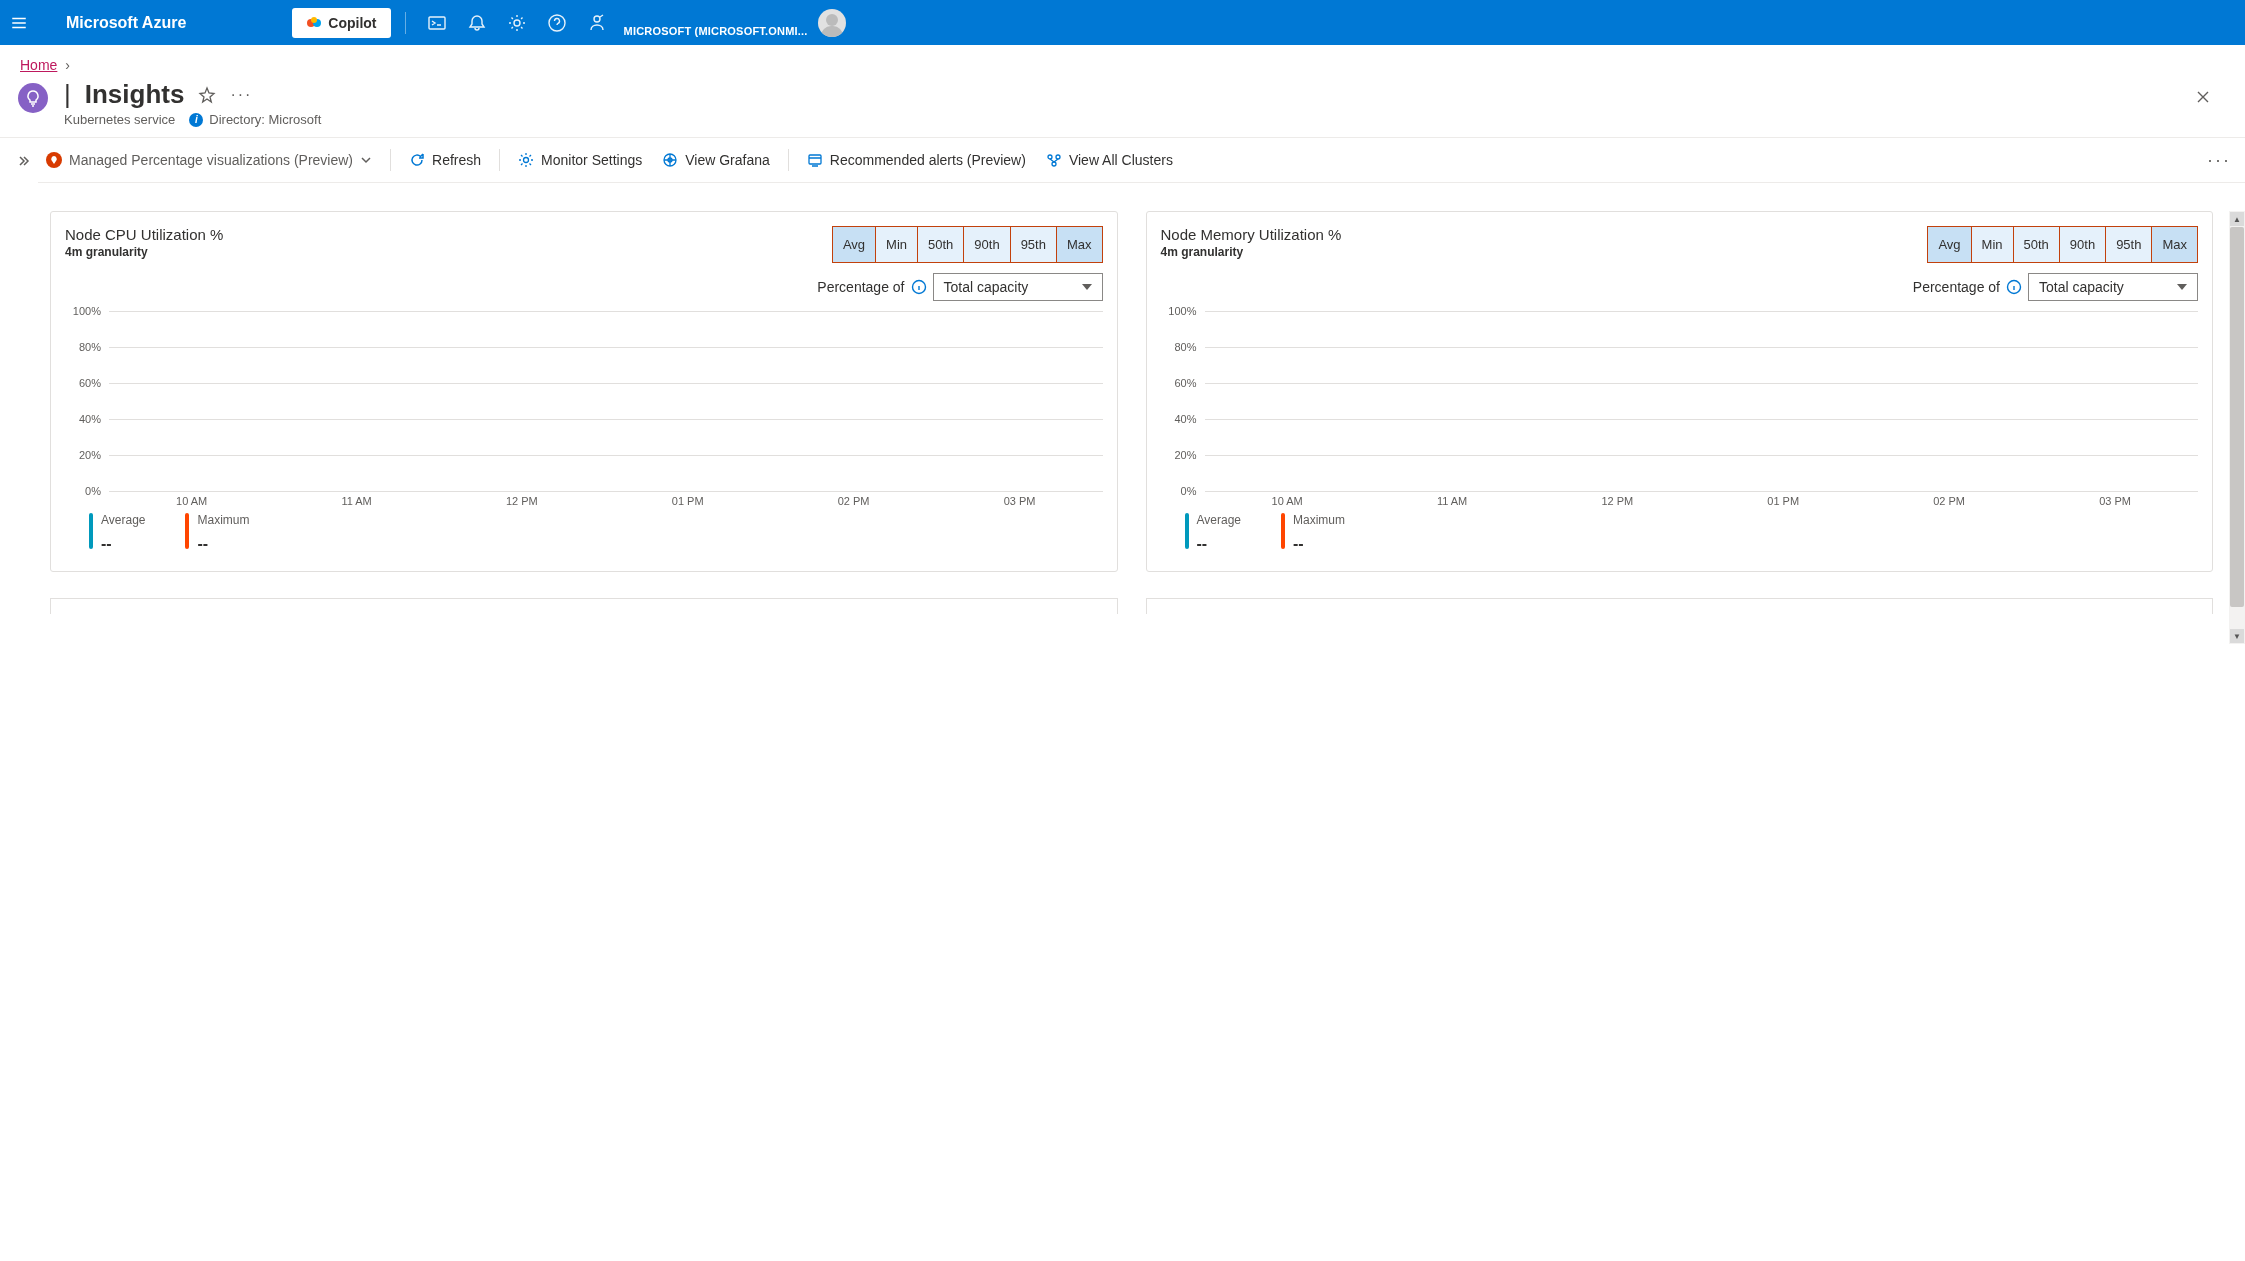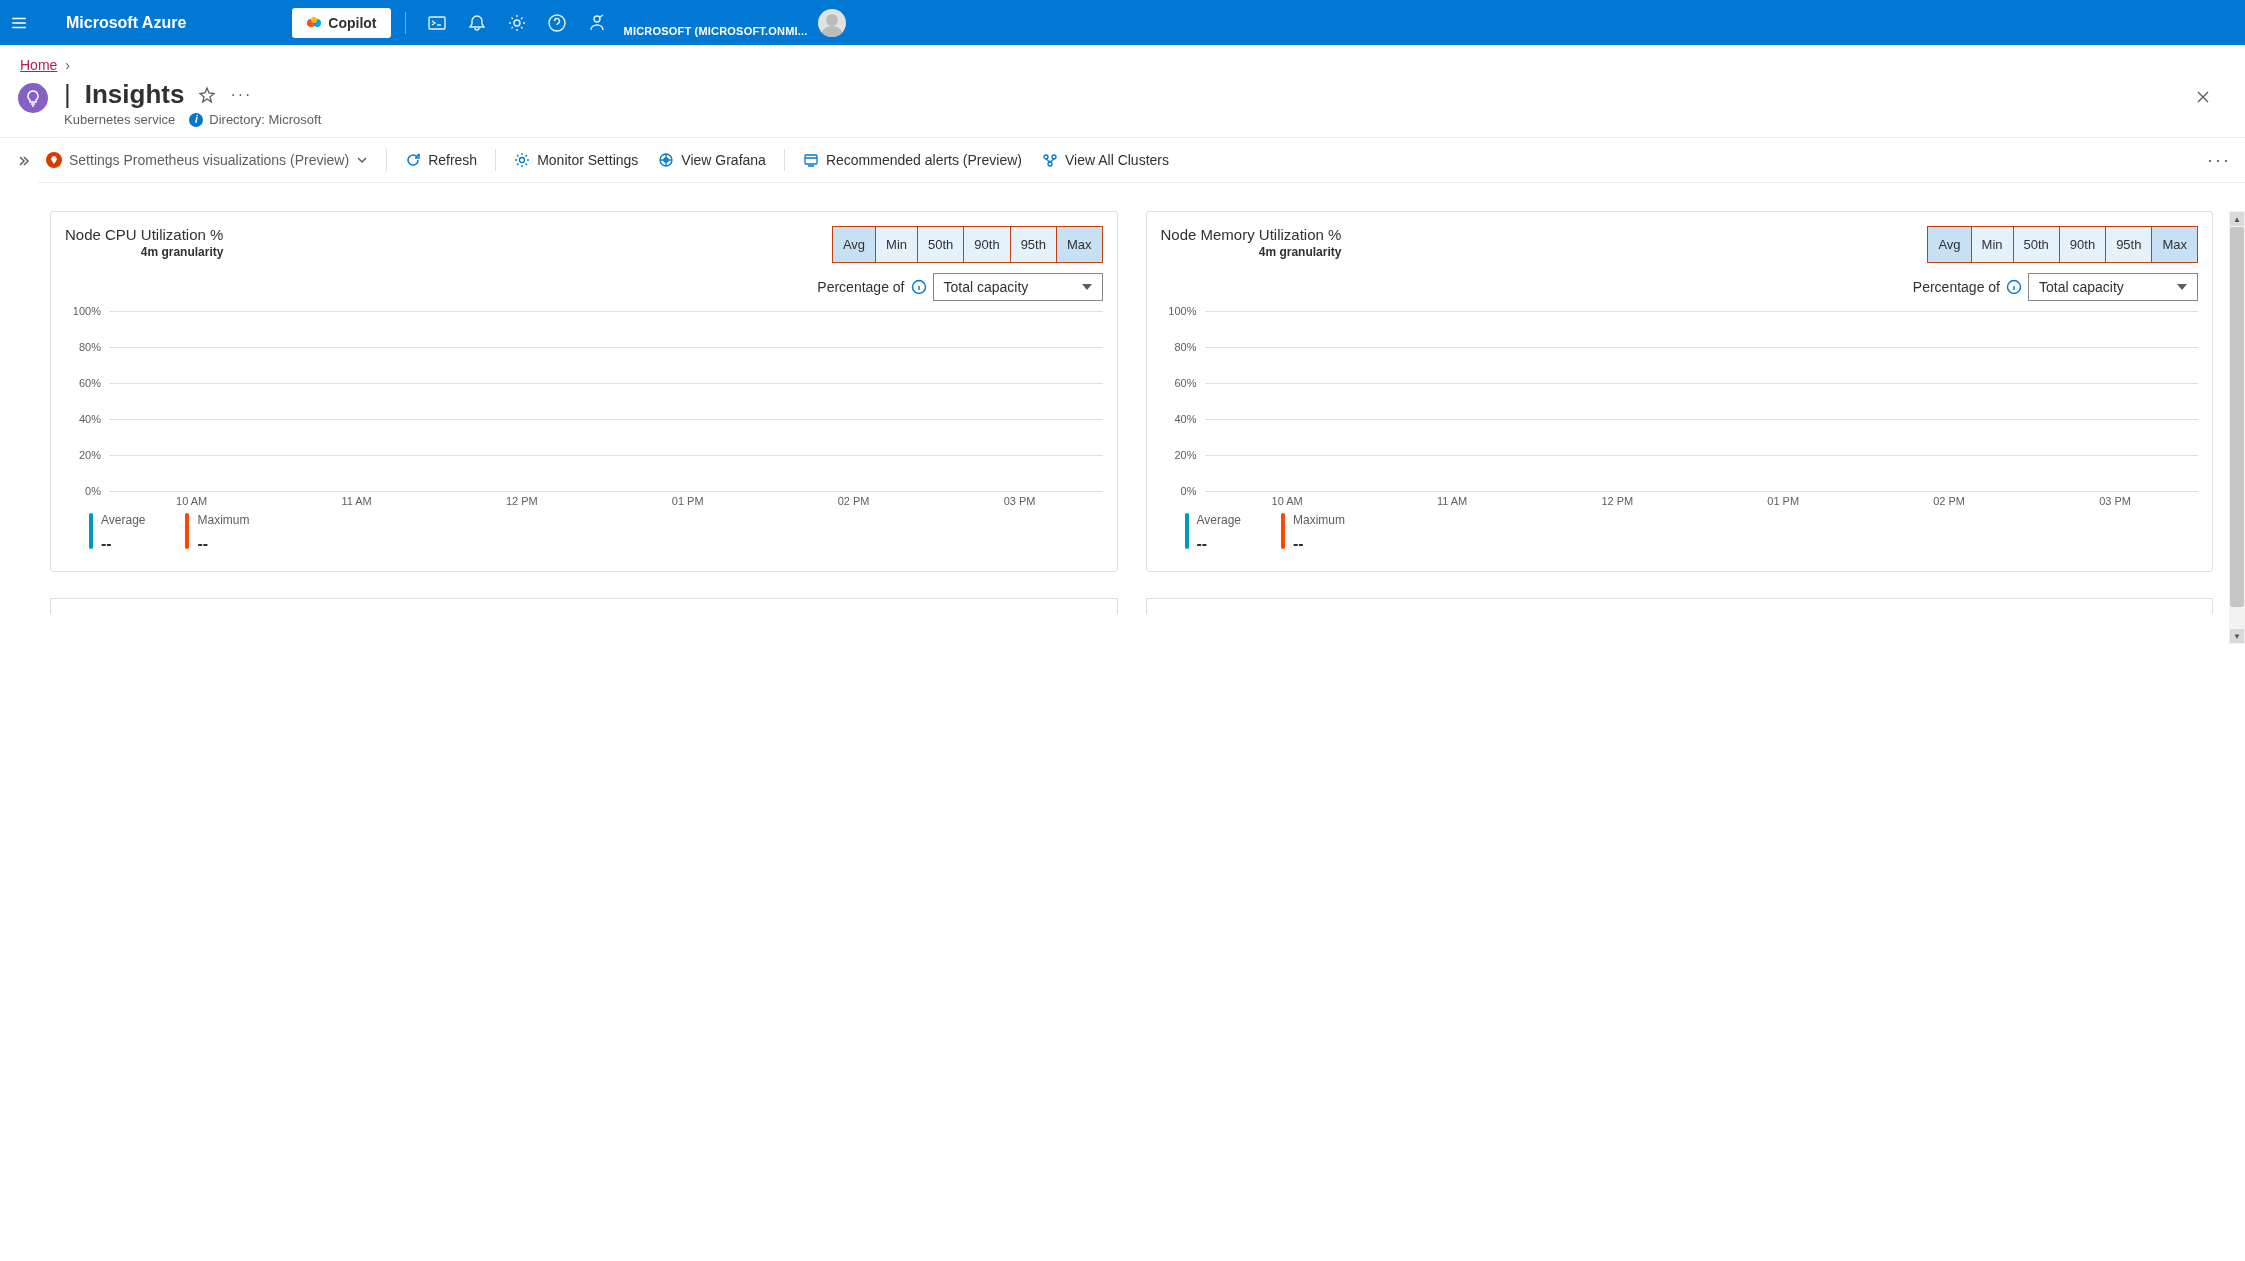--- a/index.html
+++ b/index.html
@@ -71,21 +71,21 @@
   .pill .bold { font-weight:600; }
 
   
   .tabs { display:flex; gap:26px; padding: 4px 0 0 2px; border-bottom: 0; }
   .tab { font-size:15px; color:#323130; padding: 4px 0 10px; cursor:pointer; border-bottom:3px solid transparent; }
   .tab.active { font-weight:600; border-bottom-color:#0078d4; }
 
   
   .charts-row { display:flex; gap:28px; margin-top:28px; margin-right:18px; }
   .card { border:1px solid #e1dfdd; border-radius:3px; flex:1; padding:14px 14px 18px; }
-  .card-head { display:flex; justify-content:space-between; align-items:flex-start;text-align:right; }
+  .card-head { display:flex; justify-content:space-between; align-items:flex-start; }
   .card-title { font-size:15px; }
   .card-sub { font-size:12px; font-weight:600; color:#323130; margin-top:2px; }
   .agg-group { display:flex; }
   .agg-btn { border:1px solid #c2410c; background:#e5f1fb; color:#323130; font-size:13px; padding:10px 10px; cursor:pointer; }
   .agg-btn + .agg-btn { border-left:none; }
   .agg-btn.sel { background:#c7e0f4; font-weight: 400; }
   .pct-row { display:flex; justify-content:flex-end; align-items:center; gap:6px; margin-top:10px; font-size:14px; }
   .select { border:1px solid #8a8886; padding:5px 30px 5px 10px; font-size:14px; position:relative; min-width:170px; display:inline-block; }
   .select::after { content:""; position:absolute; right:10px; top:50%; width:0; height:0; border-left:5px solid transparent; border-right:5px solid transparent; border-top:6px solid #605e5c; transform:translateY(-50%); }
 
@@ -197,21 +197,21 @@
         <path d="M2 2l4 4-4 4M6 2l4 4-4 4"></path>
       </svg>
   </div>
   <div class="sub-toolbar">
     <div class="tb-item dim">
       <span class="pill-yellow">
         <svg width="10" height="10" viewBox="0 0 10 10">
             <path d="M5 1a3 3 0 0 0-2 5l2 3 2-3a3 3 0 0 0-2-5z" fill="#fff"></path>
           </svg>
       </span>
-      <span>Settings Prometheus visualizations (Preview)</span>
+      <span>Managed Percentage visualizations (Preview)</span>
       <svg width="12" height="12" viewBox="0 0 12 12" fill="none" stroke="#605e5c" stroke-width="1.5">
           <path d="M2 4l4 4 4-4"></path>
         </svg>
     </div>
     <div class="tb-sep"></div>
     <div class="tb-item">
       <svg width="16" height="16" viewBox="0 0 16 16" fill="none" stroke="#0078d4" stroke-width="1.5">
           <path d="M13 8a5 5 0 1 1-1.5-3.5L14 2M14 2v4h-4"></path>
         </svg>
       <span>Refresh</span>

